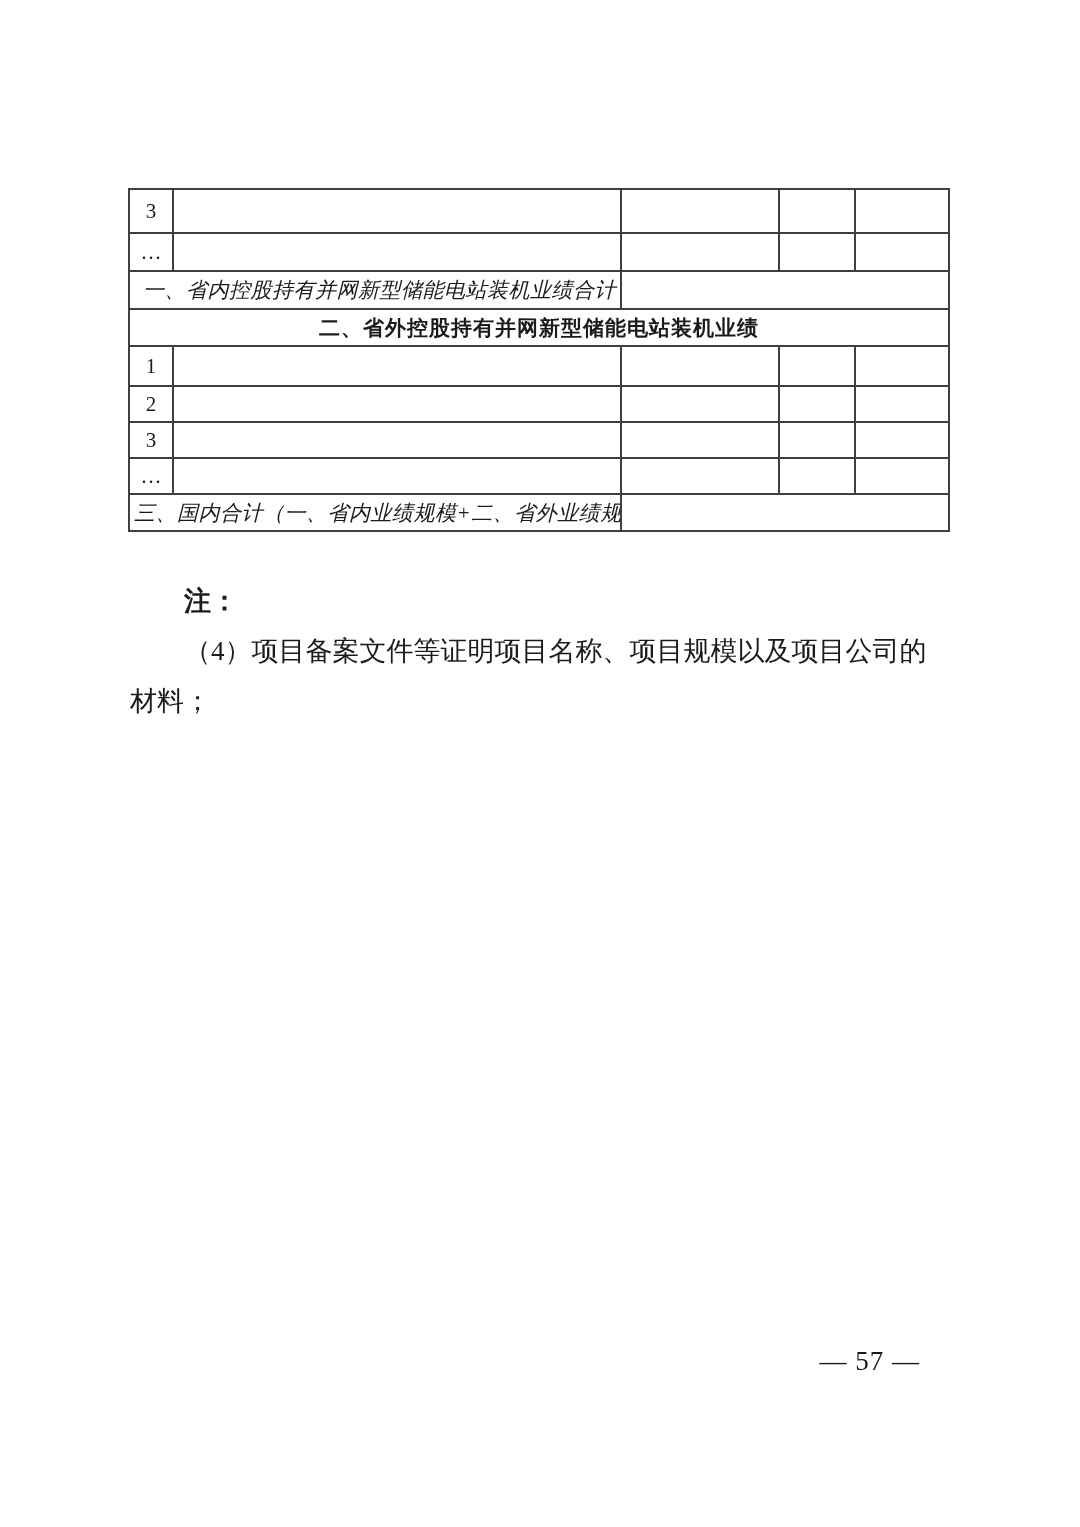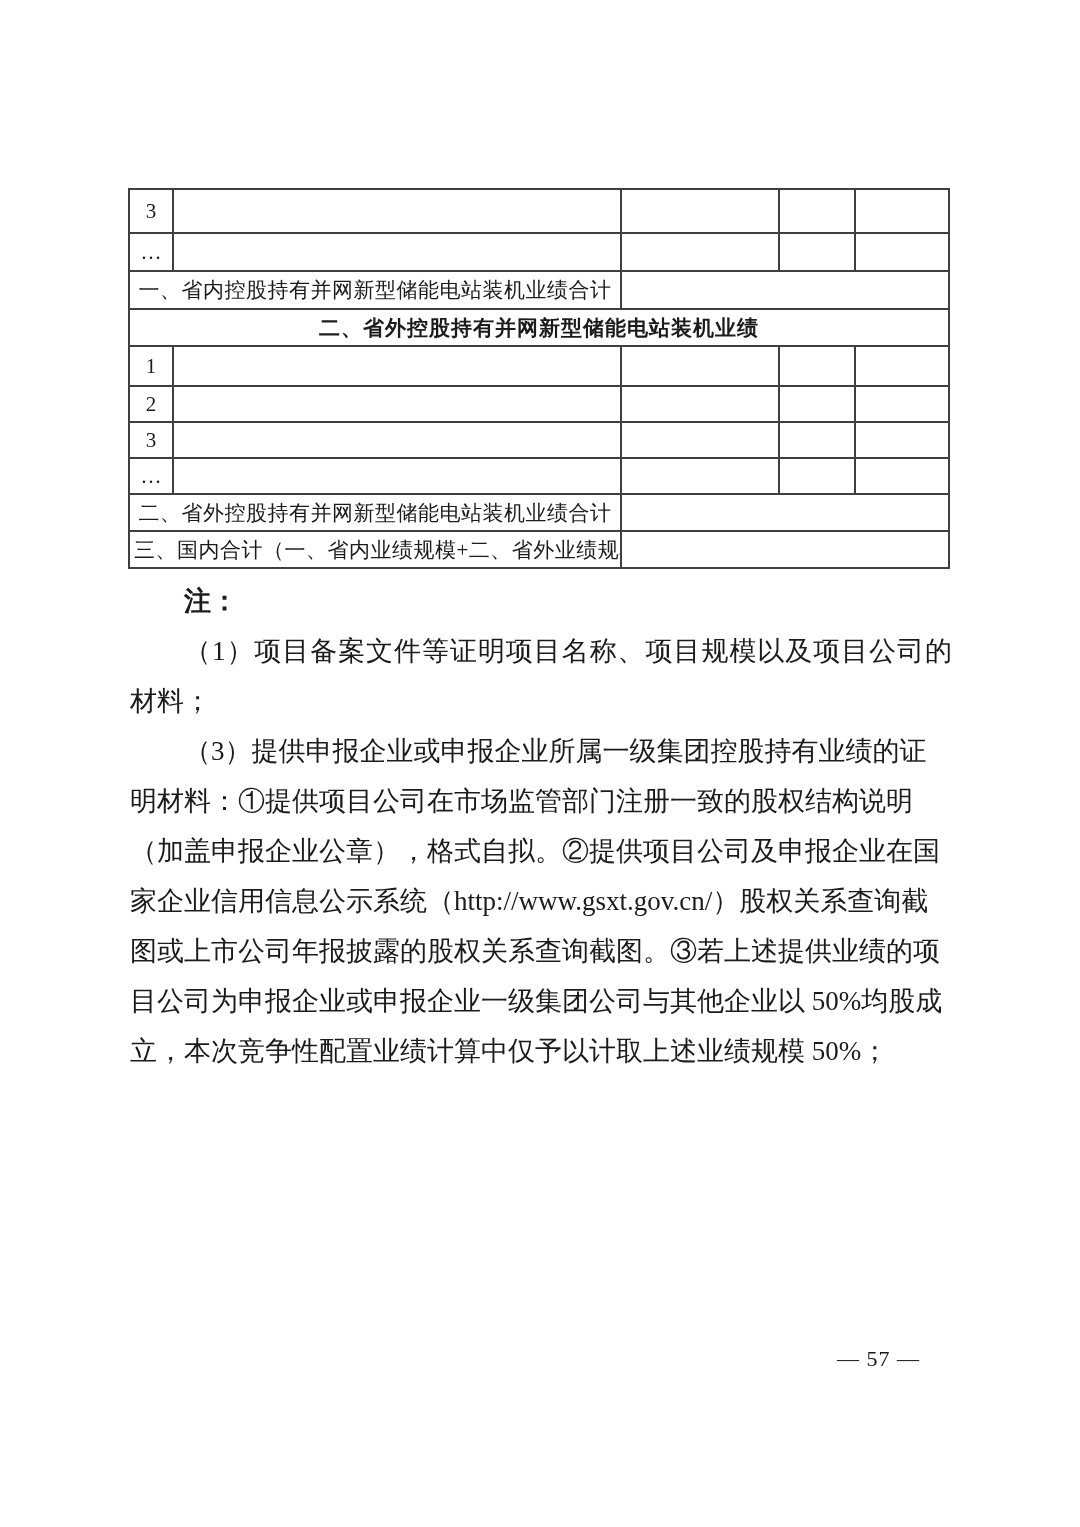--- a/index.html
+++ b/index.html
@@ -29,24 +29,25 @@
     vertical-align: middle;
     overflow: hidden;
     white-space: nowrap;
   }
   td.num-cell {
     text-align: center;
     font-size: 24px;
     padding: 0;
   }
   td.label-cell {
-    text-align: center;
+    text-align: right;
     padding-left: 7px;
     letter-spacing: 0.5px;
     font-size: 21px;
+    font-style: italic;
   }
   td.section-header-cell {
     text-align: center;
     font-family: "Liberation Sans", "DejaVu Sans", sans-serif;
     font-weight: 700;
     font-size: 23px;
     letter-spacing: 1px;
   }
   tr.h44 { height: 44px; }
   tr.h40 { height: 40px; }
@@ -70,21 +71,21 @@
     font-weight: 700;
     text-align: left;
   }
   .notes p:last-child { text-align: left; }
 
   
   .page-number {
     position: absolute;
     top: 1346px;
     right: 160px;
-    font-size: 22px;
+    font-size: 27px;
     letter-spacing: 1px;
     color: #16181d;
   }
 </style>
 </head>
 <body>
 
 <div class="page">
 
   <table class="perf-table">
@@ -139,31 +140,26 @@
         <td></td>
       </tr>
       <tr class="h36">
         <td class="num-cell">…</td>
         <td></td>
         <td></td>
         <td></td>
         <td></td>
       </tr>
       <tr class="h37">
-        <td class="label-cell" colspan="2">二、省外控股持有并网新型储能电站装机业绩合计</td>
-        <td colspan="3"></td>
-      </tr>
-      <tr class="h37">
         <td class="label-cell" colspan="2">三、国内合计（一、省内业绩规模+二、省外业绩规模）</td>
         <td colspan="3"></td>
       </tr>
     </tbody>
   </table>
 
   <div class="notes">
     <p class="note-label">注：</p>
-    <p>（1）项目备案文件等证明项目名称、项目规模以及项目公司的材料；</p>
-    <p>（3）提供申报企业或申报企业所属一级集团控股持有业绩的证明材料：①提供项目公司在市场监管部门注册一致的股权结构说明（加盖申报企业公章），格式自拟。②提供项目公司及申报企业在国家企业信用信息公示系统（http://www.gsxt.gov.cn/）股权关系查询截图或上市公司年报披露的股权关系查询截图。③若上述提供业绩的项目公司为申报企业或申报企业一级集团公司与其他企业以 50%均股成立，本次竞争性配置业绩计算中仅予以计取上述业绩规模 50%；</p>
+    <p>（4）项目备案文件等证明项目名称、项目规模以及项目公司的材料；</p>
   </div>
 
   <div class="page-number">— 57 —</div>
 
 </div>
 
 </body></html>

